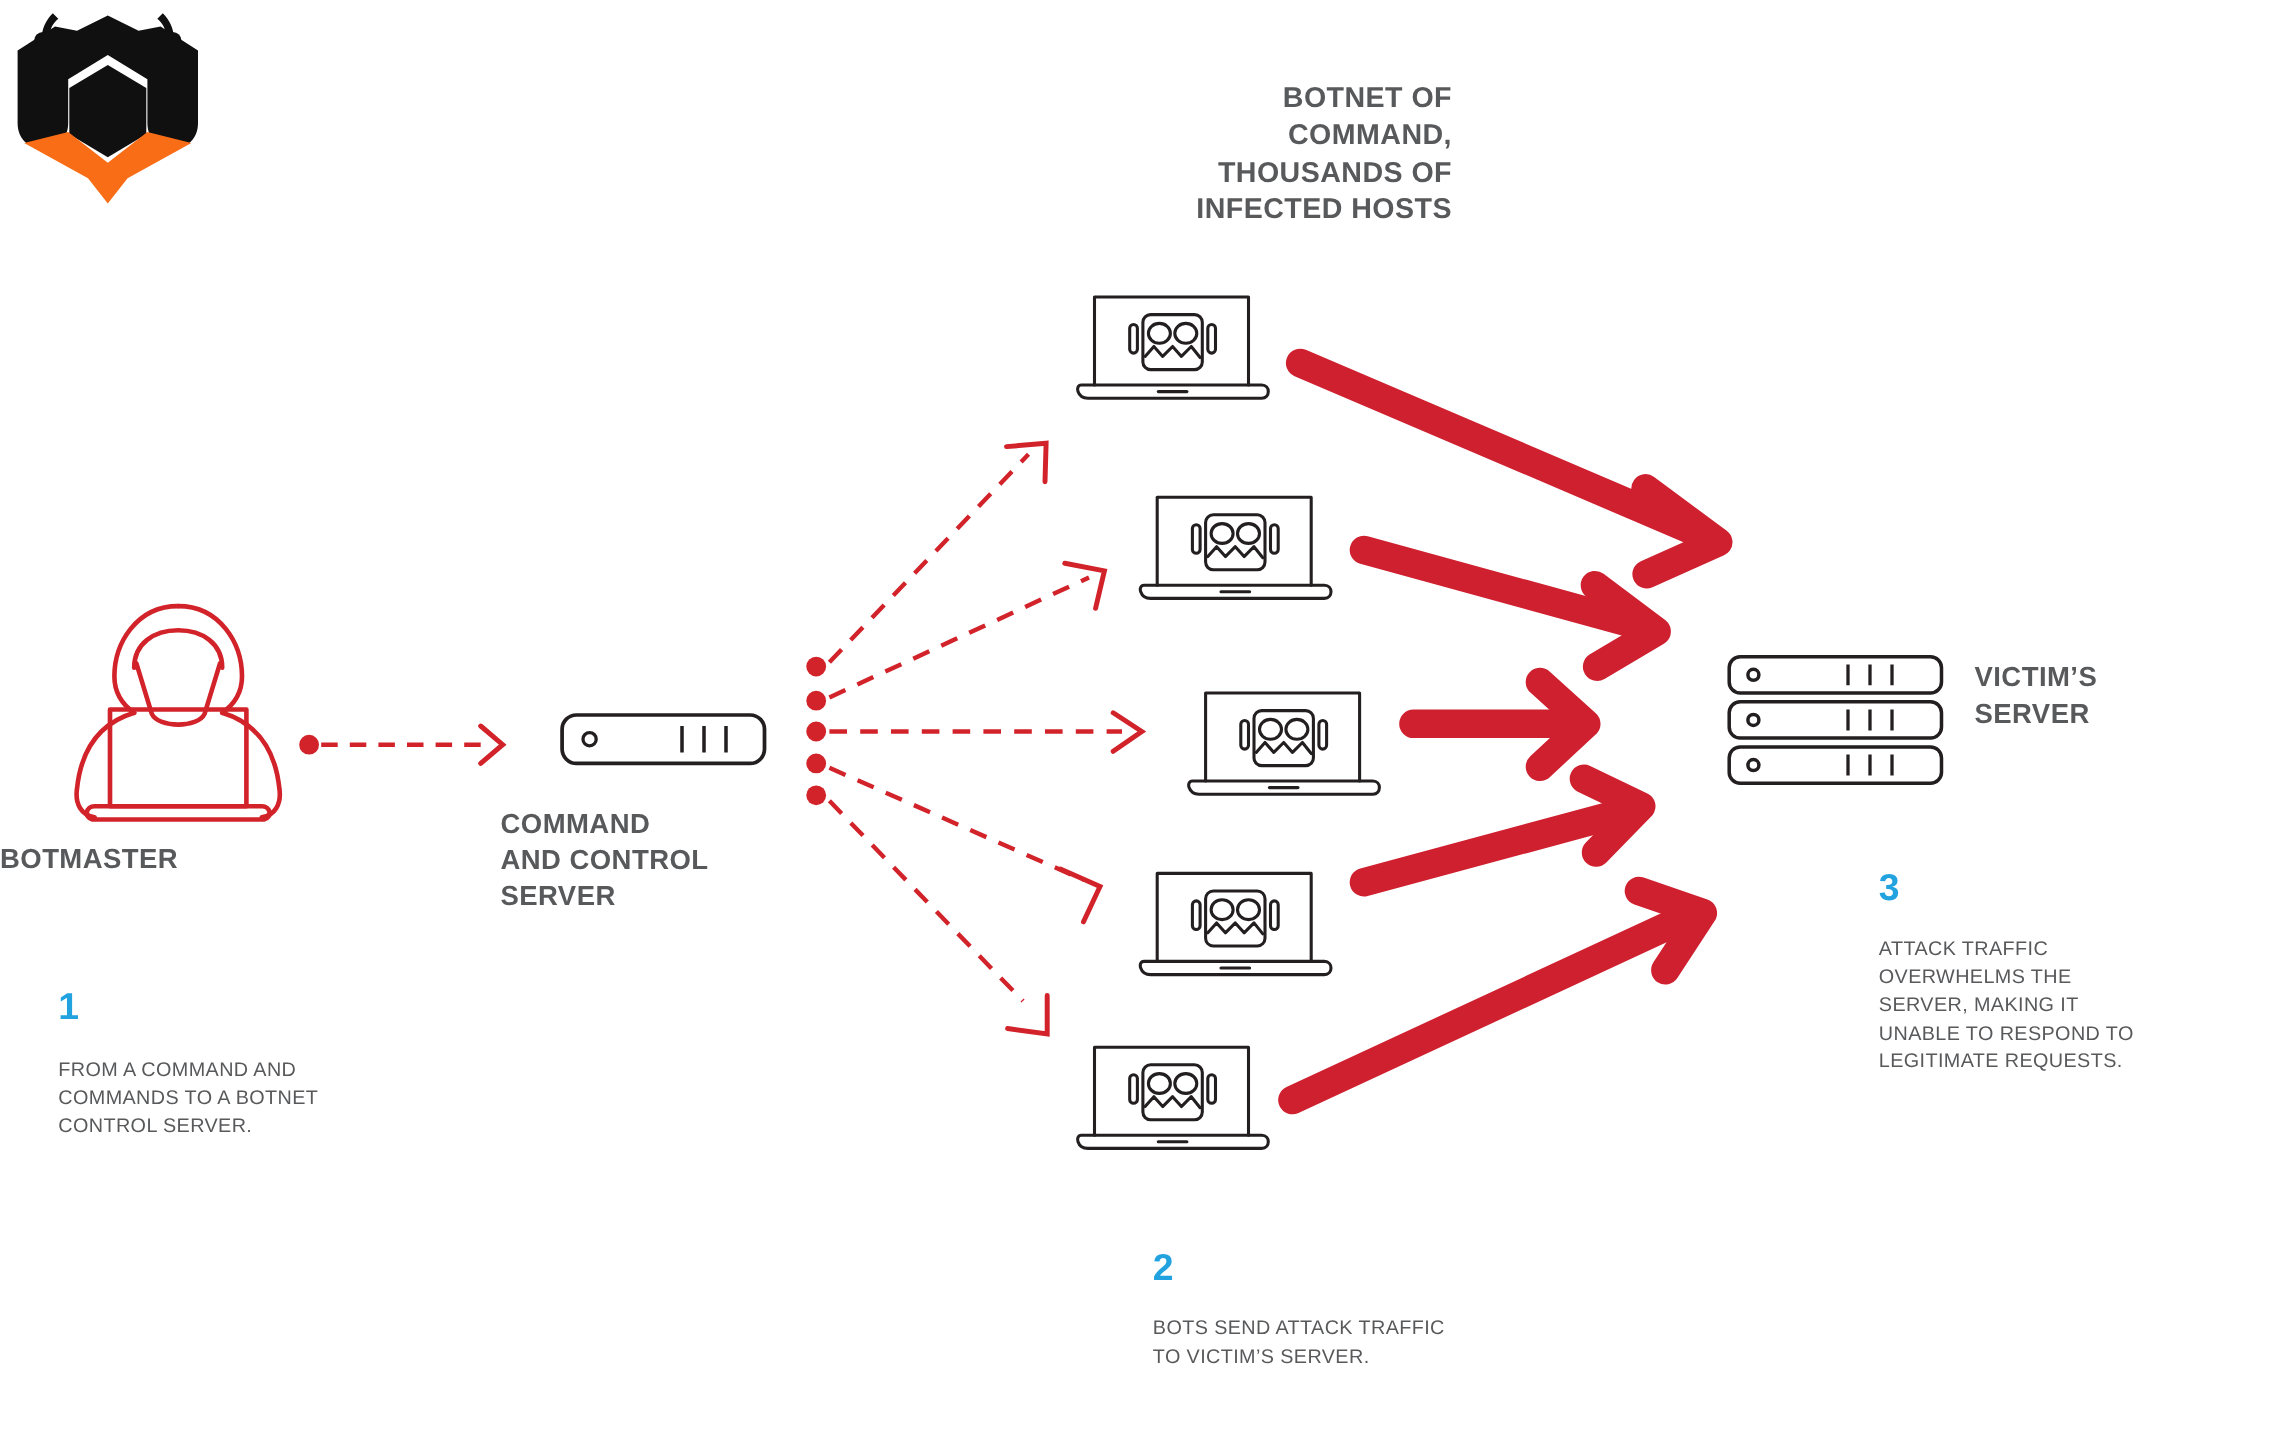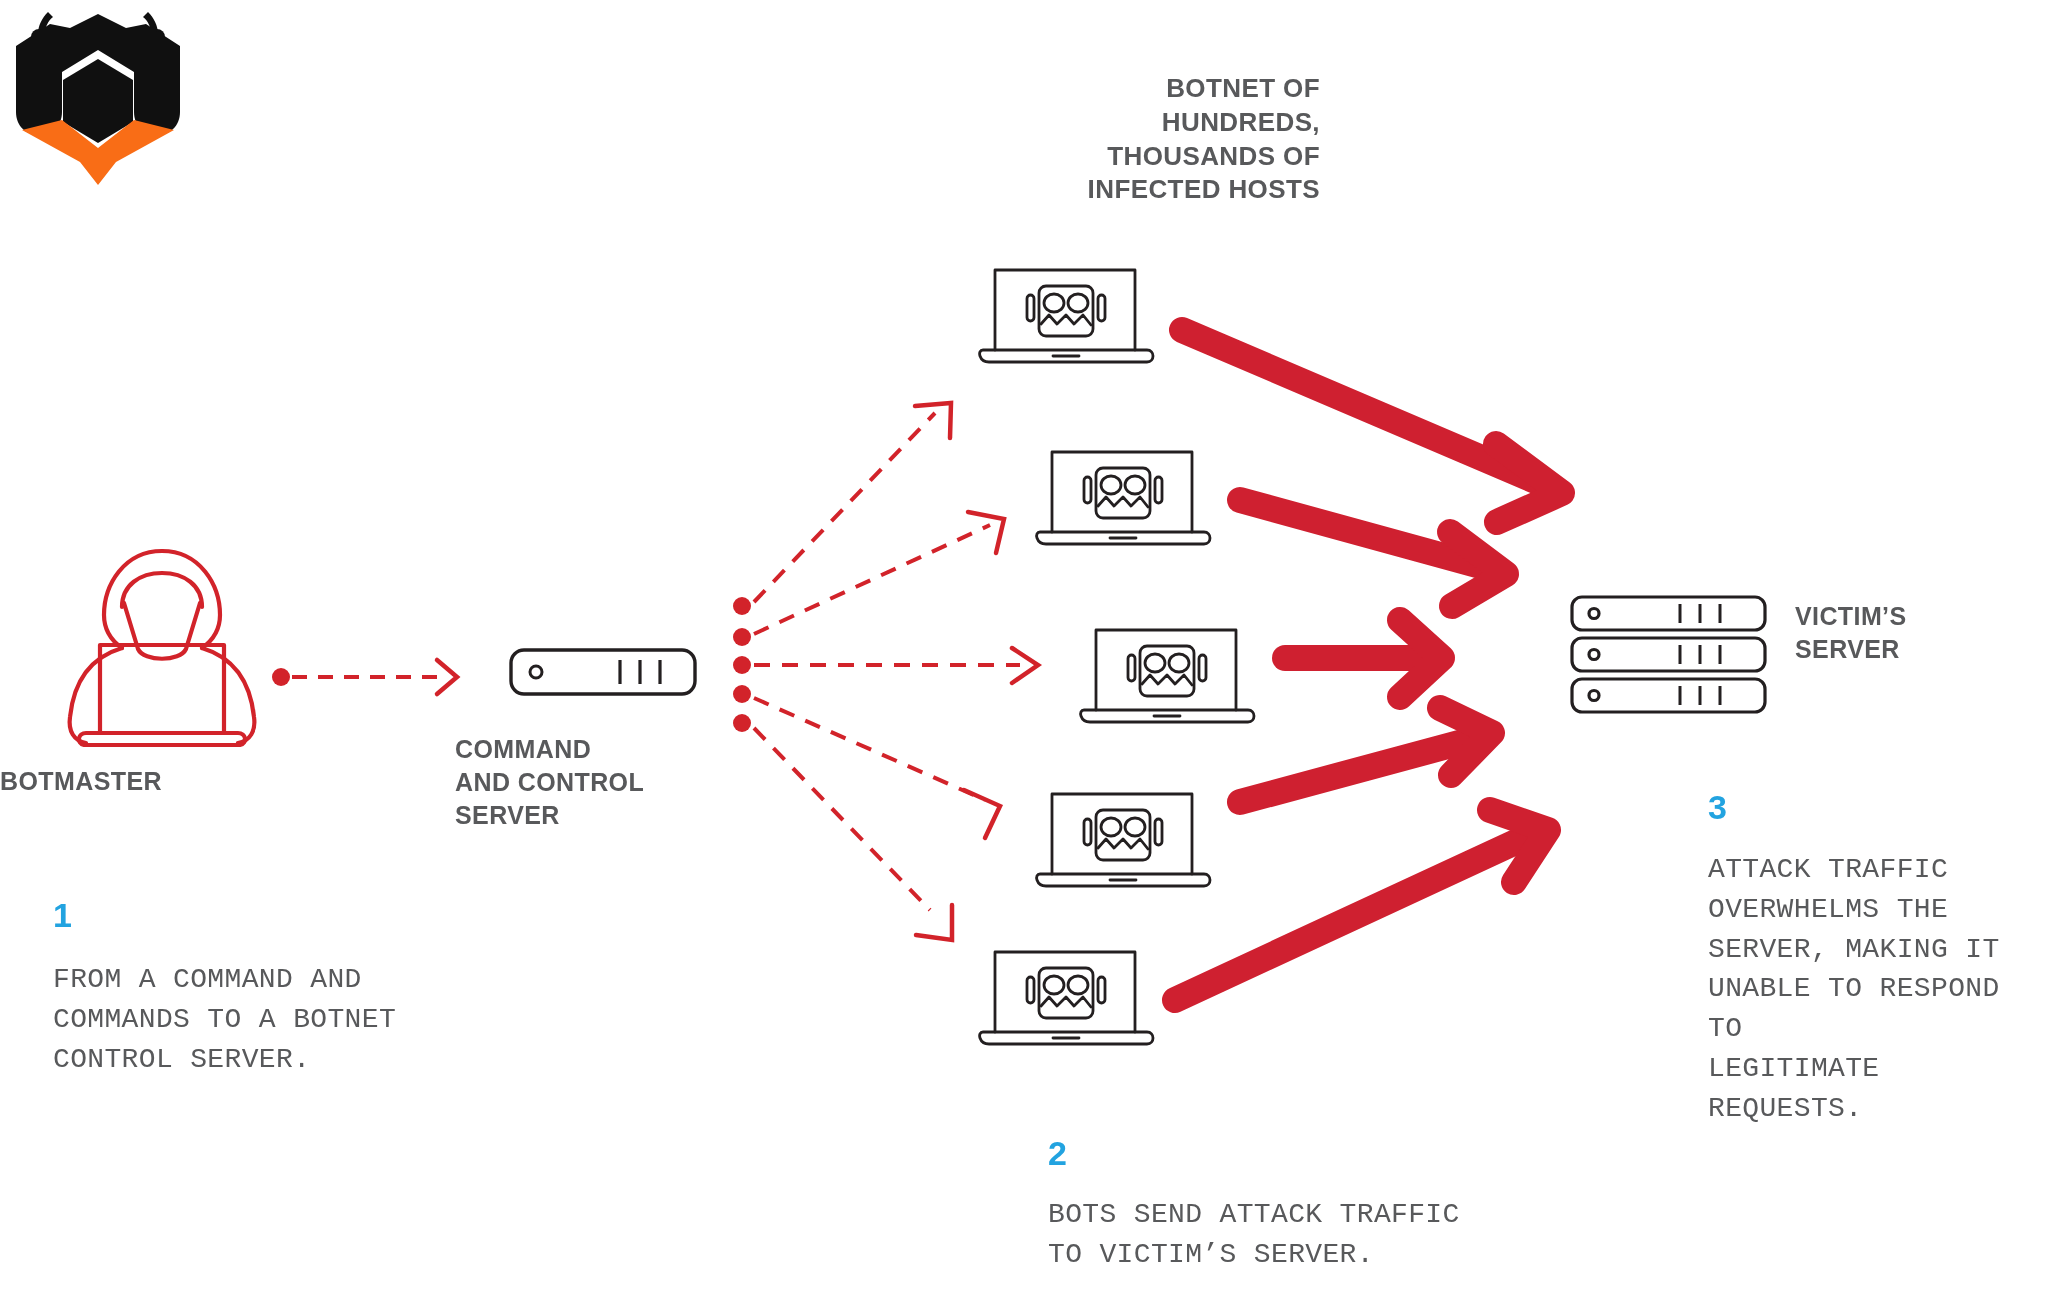--- a/index.html
+++ b/index.html
@@ -69,24 +69,23 @@
   }
 
   .step-num {
     color: #22a3e0;
     font-weight: bold;
     font-size: 34px;
     line-height: 1;
   }
   .step-body {
     color: #58595b;
-    font-size: 28px;
+    font-size: 18px;
     letter-spacing: 0.35px;
     line-height: 1.42;
-    font-family: Liberation Mono, monospace;
   }
   #step1-num { left: 53px; top: 898px; }
   #step1-body { left: 53px; top: 960px; width: 400px; }
   #step2-num { left: 1048px; top: 1136px; }
   #step2-body { left: 1048px; top: 1195px; width: 420px; }
   #step3-num { left: 1708px; top: 790px; }
   #step3-body { left: 1708px; top: 850px; width: 330px; }
 
   
   #botmaster-icon { left: 52px; top: 545px; width: 220px; height: 215px; }
@@ -127,21 +126,21 @@
 
         <path d="M90 57 L125 78 L125 120 L90 141 L55 120 L55 78 Z"></path>
       </g>
 
       <path d="M14 128 L54 118 L90 146 L126 118 L166 128 L108 160 L90 183 L72 160 Z" fill="#f96d16"></path>
     </svg>
   </div>
 
   <div class="abs heading" id="botnet-title">
     <div>BOTNET OF</div>
-    <div>HUNDREDS,</div>
+    <div>COMMAND,</div>
     <div>THOUSANDS OF</div>
     <div>INFECTED HOSTS</div>
   </div>
 
   <div class="abs" id="botmaster-icon">
     <svg viewBox="0 0 220 215" width="220" height="215" aria-hidden="true">
       <g fill="none" stroke="#d2232a" stroke-width="4.2" stroke-linecap="round" stroke-linejoin="round">
 
         <path d="M110 6
                  C148 6 168 40 168 70

